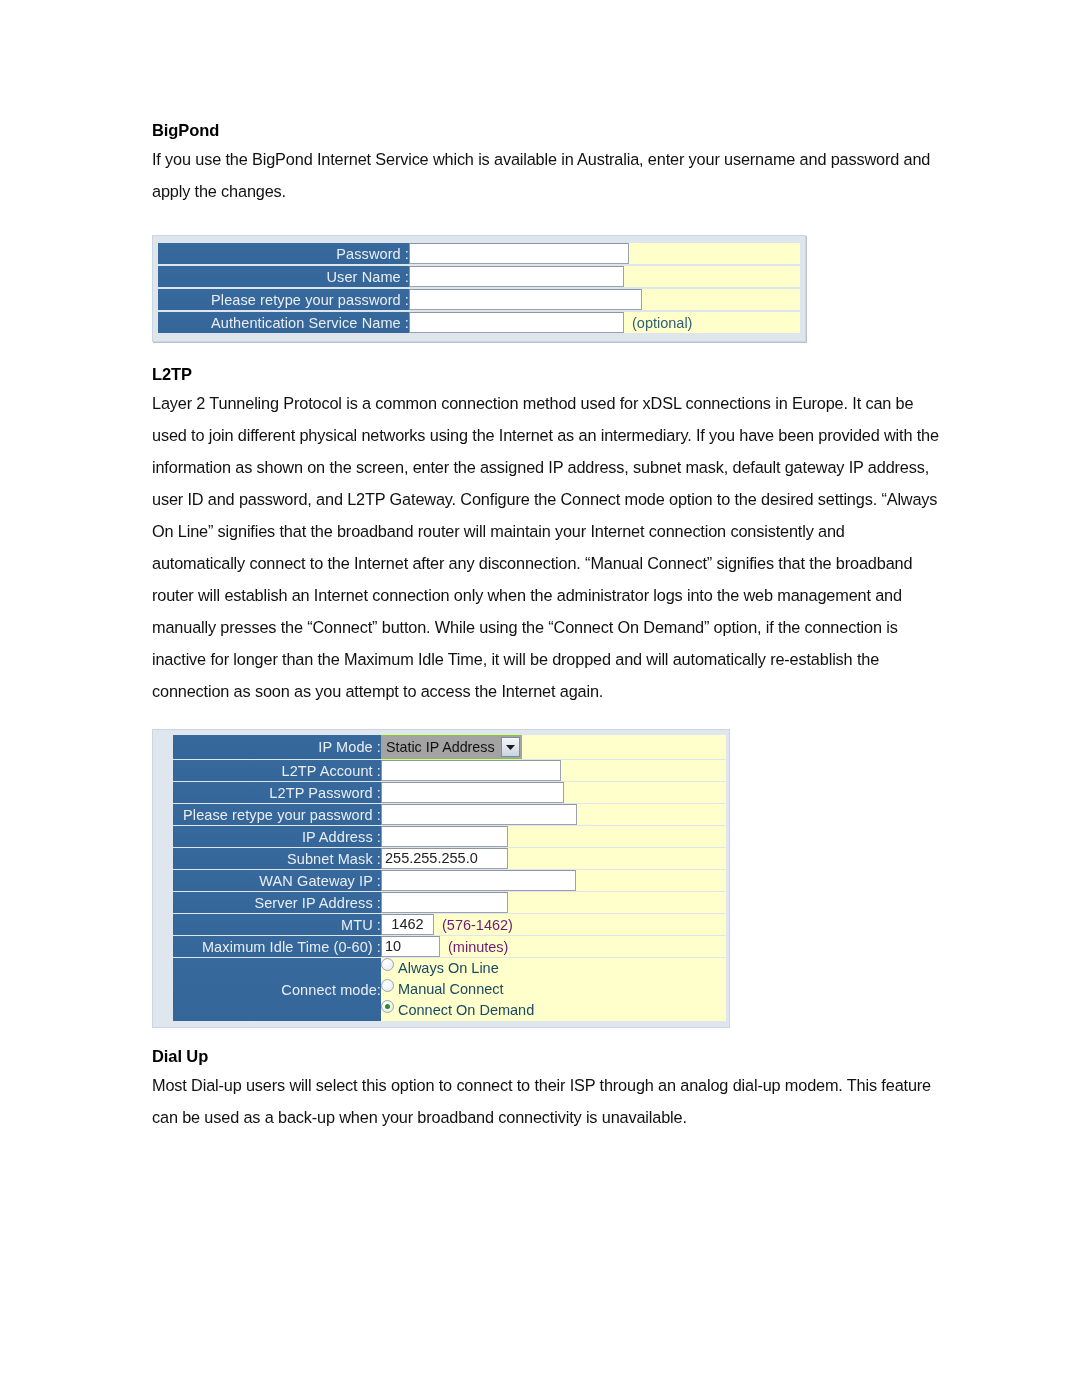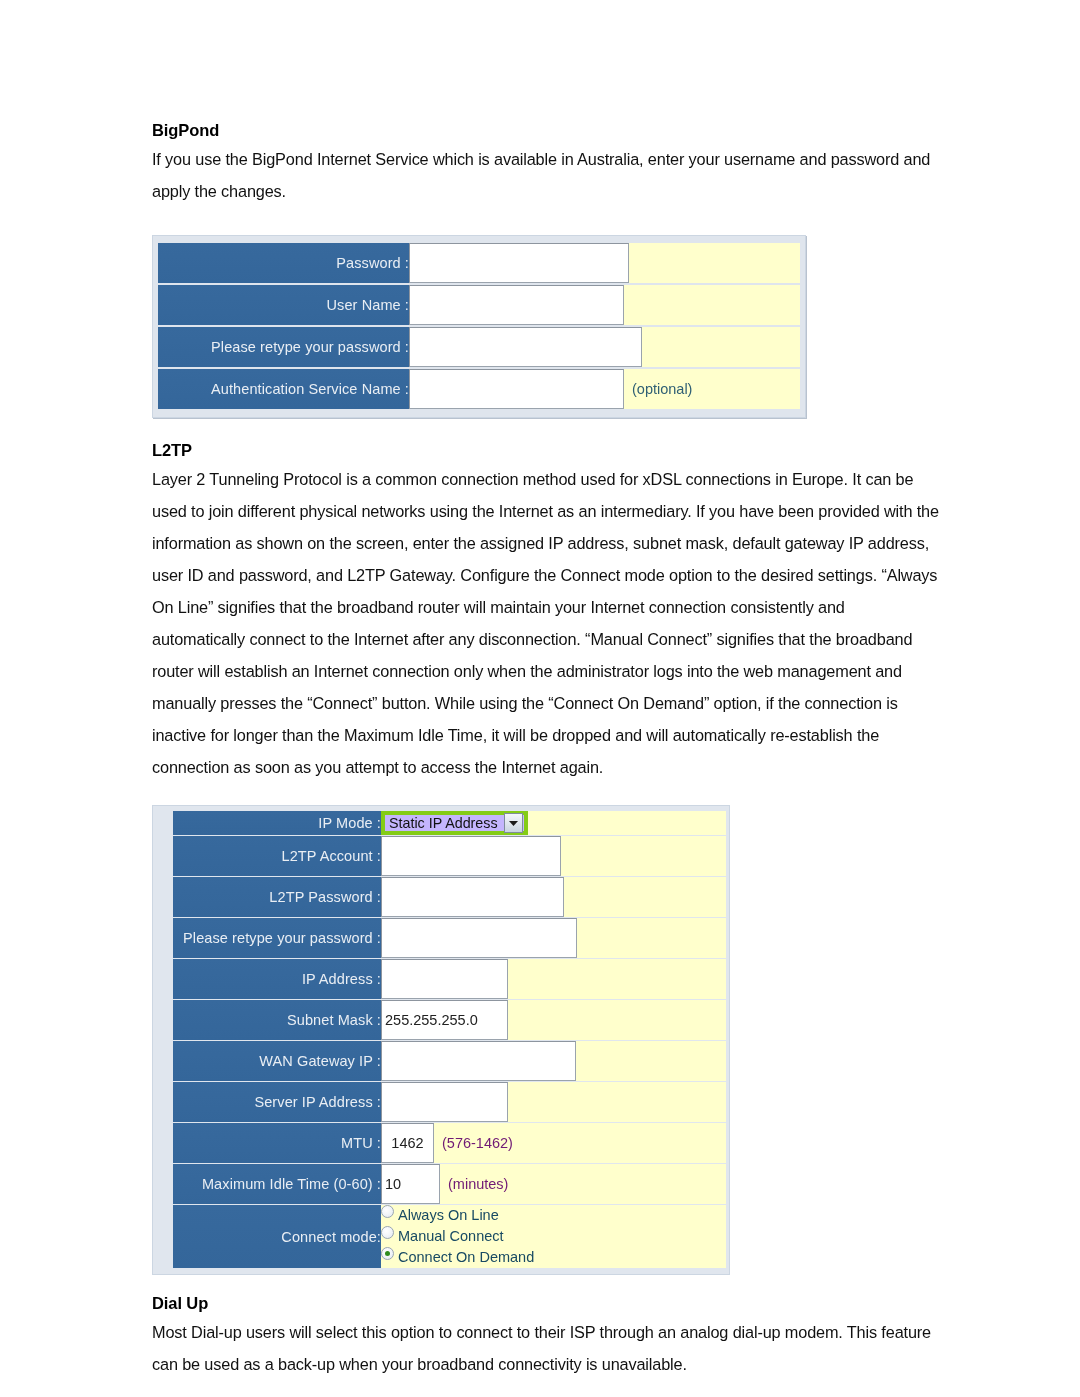--- a/index.html
+++ b/index.html
@@ -92,38 +92,38 @@
   .bigpond col.c1 { width: 251px; }
   .bigpond col.c2 { width: auto; }
   
   .l2tp col.c1 { width: 208px; }
   .l2tp col.c2 { width: auto; }
 
   input.tb {
     font-family: "Liberation Sans", sans-serif;
     font-size: 14.5px;
     color: #222222;
-    height: 40px;
+    height: 21px;
     line-height: 23px;
     padding: 0 3px;
     box-sizing: border-box;
     border: 1px solid #9aa3ad;
     border-top-color: #8d959f;
     border-left-color: #8d959f;
     background: #ffffff;
     outline: none;
     vertical-align: middle;
   }
   
   .combo {
     display: inline-flex;
     align-items: center;
     height: 24px;
-    border: 4px solid #84cc16;
-    background: #c4b5fd;
+    border: 1px solid #84cc16;
+    background: #a3a3a3;
     box-sizing: border-box;
     vertical-align: middle;
     cursor: default;
   }
   .combo .combo-text {
     font-family: "Liberation Sans", sans-serif;
     font-size: 14.3px;
     color: #111111;
     padding: 0 6px 0 4px;
     white-space: nowrap;

